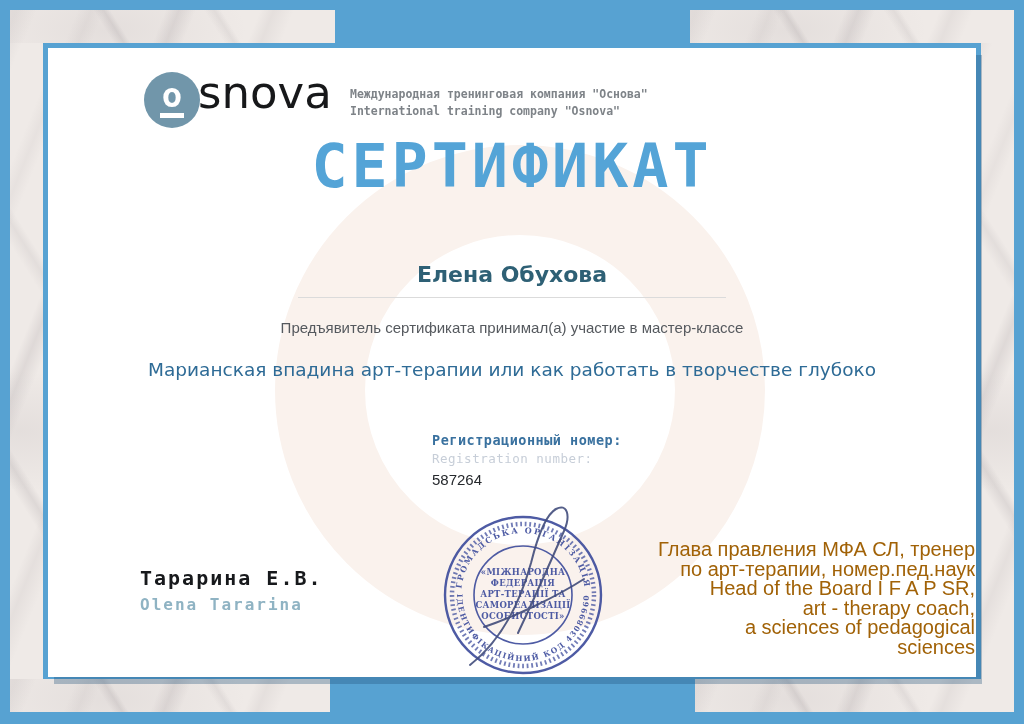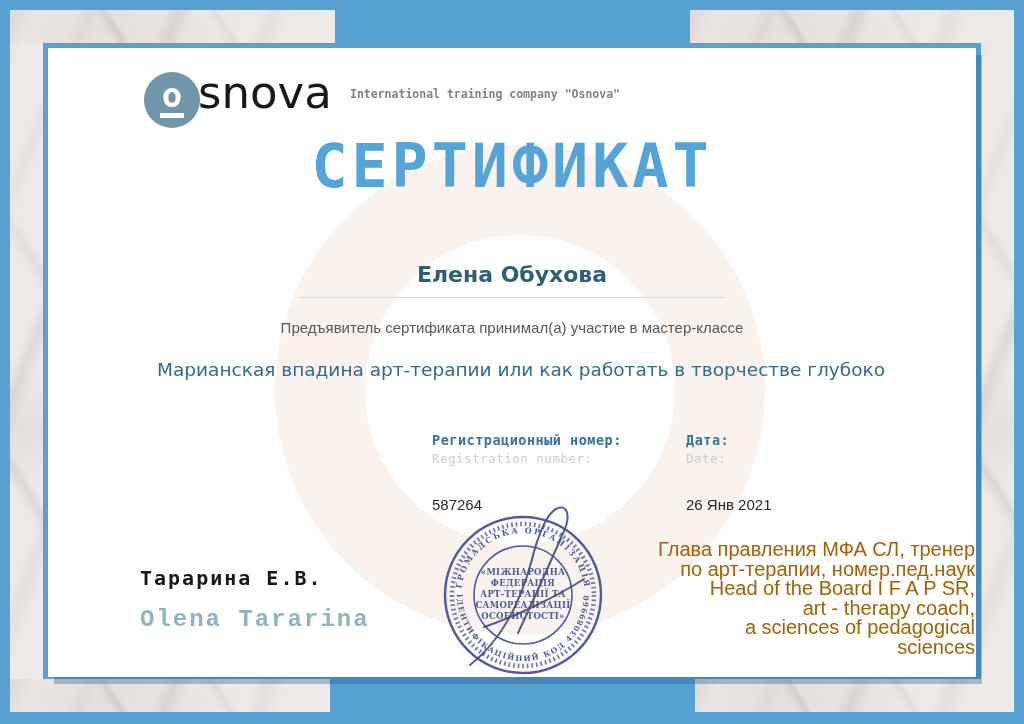--- a/index.html
+++ b/index.html
@@ -71,43 +71,43 @@
   .divider{
     position:absolute;left:250px;top:249px;width:428px;height:1px;background:#dbdbdb;
   }
   .statement{
     position:absolute;left:0;top:271px;width:100%;text-align:center;
     font-size:15px;color:var(--body-gray,#55595e);
   }
   .course{
     position:absolute;left:0;top:311px;width:100%;text-align:center;
     font-family:"DejaVu Sans",sans-serif;
-    font-size:18.5px;color:var(--course-blue,#2e6b96);padding-left:9px;
+    font-size:18.5px;color:var(--course-blue,#2e6b96);
   }
   .meta-col{position:absolute;top:384px;}
   .meta-col.reg{left:384px;}
   .meta-col.date{left:638px;}
   .meta-label-ru{
     font-family:"DejaVu Sans Mono","Liberation Mono",monospace;
     font-weight:bold;font-size:13.5px;letter-spacing:0.5px;
     color:var(--label-blue,#39719f);
   }
   .meta-label-en{
     font-family:"DejaVu Sans Mono","Liberation Mono",monospace;
     font-size:12.5px;letter-spacing:0.5px;margin-top:3px;
     color:var(--label-light-gray,#c7ced8);
   }
   .meta-value{
-    margin-top:30px;font-size:15px;color:var(--value-dark,#26292d);
+    margin-top:5px;font-size:15px;color:var(--value-dark,#26292d);
   }
   .sign{position:absolute;left:92px;top:518px;
     font-family:"DejaVu Sans Mono","Liberation Mono",monospace;font-weight:bold;
   }
   .sign-ru{font-size:20px;letter-spacing:2px;color:#17191c;}
-  .sign-en{font-size:24px;letter-spacing:2px;margin-top:16px;color:var(--signature-light-blue,#8fb3c3);font-family:Liberation Mono, monospace;}
+  .sign-en{font-size:16px;letter-spacing:2px;margin-top:5px;color:var(--signature-light-blue,#8fb3c3);}
   .credentials{
     position:absolute;left:610px;top:492px;
     font-size:20px;line-height:19.5px;color:#a16207;text-align:right;
   }
   .stamp-svg{position:absolute;left:370px;top:427px;}
   .stamp-ring-text{
     font-family:"DejaVu Serif","Liberation Serif",serif;
     font-weight:bold;font-size:8px;letter-spacing:2px;
     fill:var(--stamp-blue,#3b4a9b);
   }
@@ -137,43 +137,39 @@
   <div class="cert">
 
     <div class="watermark"></div>
 
     <div class="logo-circle">
       <span class="logo-o">o</span>
     </div>
     <div class="logo-word">snova</div>
 
     <div class="company">
+      <div>Международная тренинговая компания "Основа"</div>
       <div>International training company "Osnova"</div>
     </div>
 
     <div class="title">СЕРТИФИКАТ</div>
 
     <div class="name">Елена Обухова</div>
     <div class="divider"></div>
 
     <div class="statement">Предъявитель сертификата принимал(а) участие в мастер-классе</div>
 
     <div class="course">Марианская впадина арт-терапии или как работать в творчестве глубоко</div>
 
     <div class="meta-col reg">
       <div class="meta-label-ru">Регистрационный номер:</div>
       <div class="meta-label-en">Registration number:</div>
       <div class="meta-value">587264</div>
     </div>
 
-    <div class="meta-col date">
-      <div class="meta-label-ru">Дата:</div>
-      <div class="meta-label-en">Date:</div>
-      <div class="meta-value">26 Янв 2021</div>
-    </div>
 
     <div class="sign">
       <div class="sign-ru">Тарарина Е.В.</div>
       <div class="sign-en">Olena Tararina</div>
     </div>
 
     <div class="credentials">
       <div>Глава правления МФА СЛ, тренер</div>
       <div>по арт-терапии, номер.пед.наук</div>
       <div>Head of the Board I F A P SR,</div>

